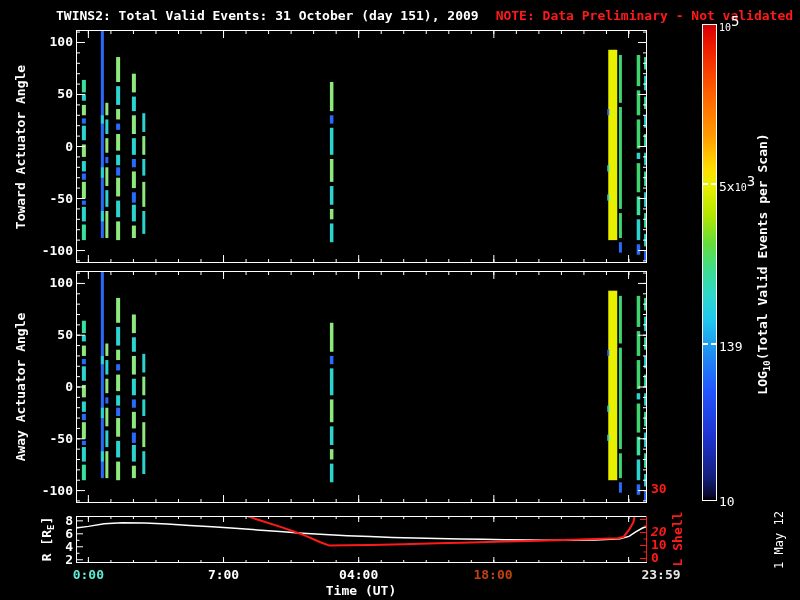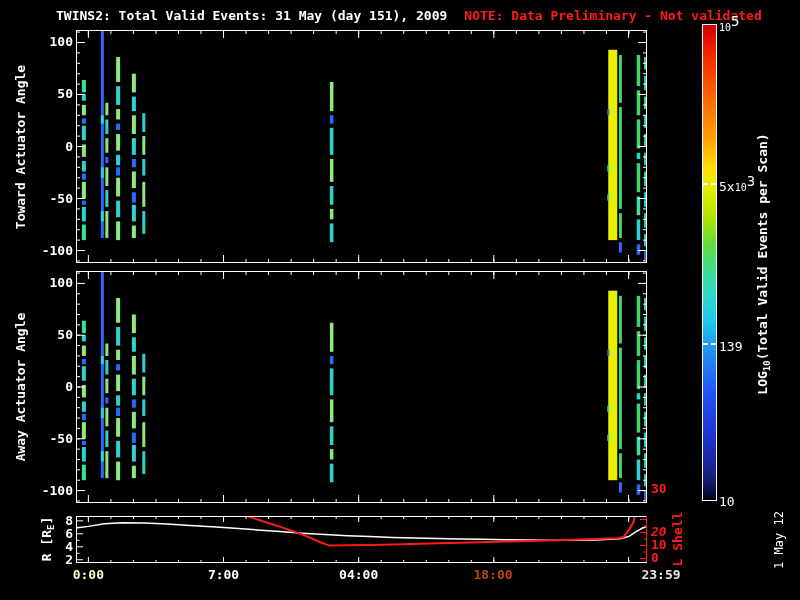--- a/index.html
+++ b/index.html
@@ -24,35 +24,36 @@
   .cb-text{font-size:13px;}
   .subE{font-size:9px;position:relative;top:3px;}
   .sub10{font-size:9px;position:relative;top:3px;}
 </style>
 </head>
 <body>
 
 <div id="screen">
 
   <div class="title-row">
-    <span class="title-main">TWINS2: Total Valid Events: 31 May (day 151), 2009</span>
+    <span class="title-main">TWINS2: Total Valid Events: 31 October (day 151), 2009</span>
     <span class="title-note">NOTE: Data Preliminary - Not validated</span>
   </div>
 
   <div class="lbl rot" style="left:20px;top:147px;">Toward Actuator Angle</div>
   <div class="lbl rot" style="left:20px;top:387px;">Away Actuator Angle</div>
 
   <div class="lbl rot" style="left:46px;top:539px;"><span>R [R</span><span class="subE">E</span><span>]</span></div>
 
   <div class="lbl rot" style="left:677px;top:539px;color:#ff1a1a;">L Shell</div>
 
   <div class="lbl rot" style="left:762px;top:264px;"><span>LOG</span><span class="sub10">10</span><span>(Total Valid Events per Scan)</span></div>
 
   <div class="lbl rot" style="left:779px;top:540px;font-size:12px;font-weight:normal;">1 May 12</div>
 
+  <div class="lbl" style="left:261px;top:583px;width:200px;text-align:center;">Time (UT)</div>
 
   <div id="cbar" style="background: linear-gradient(rgb(210, 0, 0) 0%, rgb(240, 30, 0) 5%, rgb(255, 100, 0) 15%, rgb(255, 160, 0) 24%, rgb(255, 220, 0) 30%, rgb(232, 240, 0) 34%, rgb(180, 230, 0) 40%, rgb(100, 220, 60) 46%, rgb(60, 220, 150) 52%, rgb(46, 216, 204) 57%, rgb(32, 200, 238) 62%, rgb(30, 150, 240) 68%, rgb(35, 85, 255) 77%, rgb(30, 50, 205) 87%, rgb(20, 32, 125) 95%, rgb(10, 10, 50) 99%, rgb(0, 0, 0) 100%);"></div>
 
 <svg width="571" height="233" class="panel-svg" style="left: 76px; top: 30px;">
       <rect x="5.8836291913215" y="49.92857142857142" width="4" height="12.482142857142861" fill="#3ce09e"></rect>
       <rect x="5.8836291913215" y="64.49107142857143" width="4" height="6.241071428571416" fill="#2dd3cf"></rect>
       <rect x="5.8836291913215" y="74.89285714285715" width="4" height="10.401785714285694" fill="#8fe87d"></rect>
       <rect x="5.8836291913215" y="88.41517857142857" width="4" height="5.200892857142861" fill="#2a6afa"></rect>
       <rect x="5.8836291913215" y="95.69642857142857" width="4" height="14.5625" fill="#2dd3cf"></rect>
       <rect x="5.8836291913215" y="114.41964285714285" width="4" height="12.482142857142861" fill="#8fe87d"></rect>
@@ -548,21 +549,21 @@
       <line x1="0" y1="46.5" x2="571" y2="46.5" stroke="#fff" stroke-width="1"></line>
     </svg>
     <div class="tickY" style="left: 36px; top: 512.862px; color: rgb(255, 255, 255);">8</div>
     <div class="tickY" style="left: 36px; top: 525.828px; color: rgb(255, 255, 255);">6</div>
     <div class="tickY" style="left: 36px; top: 538.793px; color: rgb(255, 255, 255);">4</div>
     <div class="tickY" style="left: 36px; top: 551.759px; color: rgb(255, 255, 255);">2</div>
     <div class="tickYR" style="left: 651px; top: 481px;">30</div>
     <div class="tickYR" style="left: 651px; top: 524.489px; font-style: italic;">20</div>
     <div class="tickYR" style="left: 651px; top: 537.472px;">10</div>
     <div class="tickYR" style="left: 651px; top: 550.456px;">0</div>
-    <div class="tickX" style="left: 56.3886px; top: 567px; color: #fef9c3;">0:00</div>
+    <div class="tickX" style="left: 56.3886px; top: 567px; color: #5eead4;">0:00</div>
     <div class="tickX" style="left: 191.536px; top: 567px; color: rgb(255, 255, 255);">7:00</div>
     <div class="tickX" style="left: 326.684px; top: 567px; color: rgb(255, 255, 255);">04:00</div>
     <div class="tickX" style="left: 461px; top: 567px; color: #c2410c;">18:00</div>
     <div class="tickX" style="left: 629px; top: 567px; color: #e5e5e5;">23:59</div>
     <div class="cbar-dash" style="top: 183.075px;"></div>
     <div class="cbar-dash" style="top: 343.15px;"></div>
     <div class="cbar-lab" style="top: 16px;"><span class="cb-base">10</span><span class="cb-sup">5</span></div>
     <div class="cbar-lab" style="top: 176.075px;"><span class="cb-pre">5x</span><span class="cb-base">10</span><span class="cb-sup">3</span></div>
     <div class="cbar-lab" style="top: 336.15px;"><span class="cb-text">139</span></div>
     <div class="cbar-lab" style="top: 491px;"><span class="cb-text">10</span></div>

